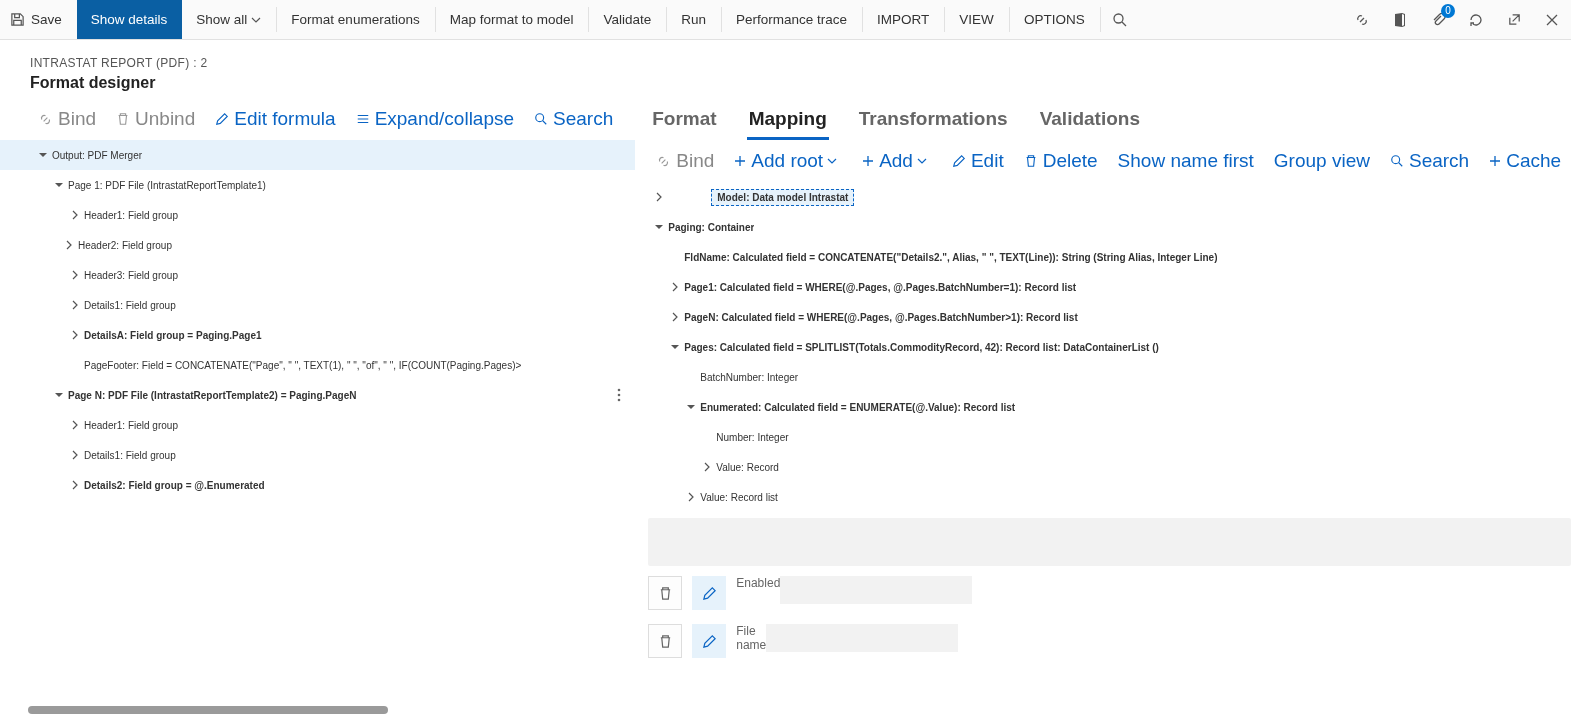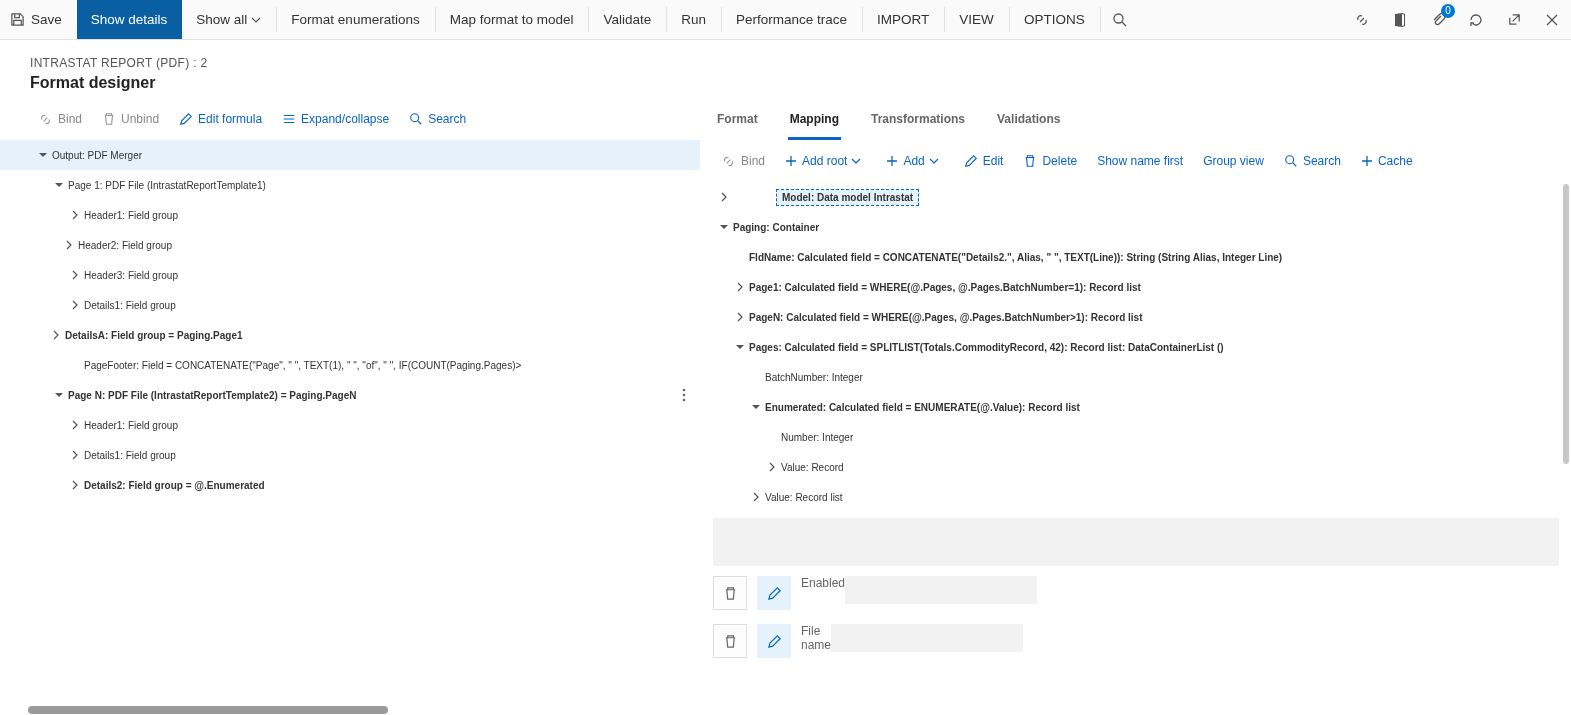--- a/index.html
+++ b/index.html
@@ -22,21 +22,21 @@
 .page-header { padding: 16px 30px 6px 30px; }
 .page-header .crumb { font-size: 12px; color: #555; letter-spacing: 0.3px; }
 .page-header h1 { font-size: 16px; font-weight: 600; color: #222; margin-top: 4px; }
 
 
 .body { flex: 1; display: flex; min-height: 0; }
 .pane-left { width: 700px; display: flex; flex-direction: column; min-height: 0; }
 .pane-right { flex: 1; display: flex; flex-direction: column; min-height: 0; border-left: 1px solid transparent; }
 
 
-.tool-row { display: flex; align-items: center; height: 42px; padding: 0 12px 0 28px; gap: 0; font-size: 12px; color: #666; }
+.tool-row { display: flex; align-items: center; height: 42px; padding: 0 12px 0 28px; gap: 0; font-size: 19px; color: #666; }
 .tool-row.tabs { padding-left: 0; }
 .tool-row .tbtn { display: flex; align-items: center; padding: 0 10px; height: 100%; cursor: pointer; white-space: nowrap; }
 .tool-row .tbtn.link { color: #0a64c4; }
 .tool-row .tbtn svg { margin-right: 5px; }
 .tool-row .tbtn.gray { color: #888; }
 
 
 .tabs { border-bottom: 0; }
 .tabs .tab { padding: 0 16px; color: #666; cursor: pointer; height: 100%; display: flex; align-items: center; position: relative; font-weight: bold; }
 .tabs .tab.active { color: #222; font-weight: 600; }
@@ -248,21 +248,21 @@
             <span class="label-text">Header3: Field group</span>
           </div>
           <div class="row rowrel" style="padding-left: 66px;">
             <span class="exp">
               <svg width="10" height="10" viewBox="0 0 10 10">
                 <path fill="none" stroke="#555" stroke-width="1.2" d="M3 1l4 4-4 4"></path>
               </svg>
             </span>
             <span class="label-text">Details1: Field group</span>
           </div>
-          <div class="row rowrel bold" style="padding-left: 47px;">
+          <div class="row rowrel bold" style="padding-left: 66px;">
             <span class="exp">
               <svg width="10" height="10" viewBox="0 0 10 10">
                 <path fill="none" stroke="#555" stroke-width="1.2" d="M3 1l4 4-4 4"></path>
               </svg>
             </span>
             <span class="label-text">DetailsA: Field group = Paging.Page1</span>
           </div>
           <div class="row rowrel" style="padding-left: 66px;">
             <span class="exp"></span>
             <span class="label-text">PageFooter: Field = CONCATENATE("Page", " ", TEXT(1), " ", "of", " ", IF(COUNT(Paging.Pages)&gt;</span>

